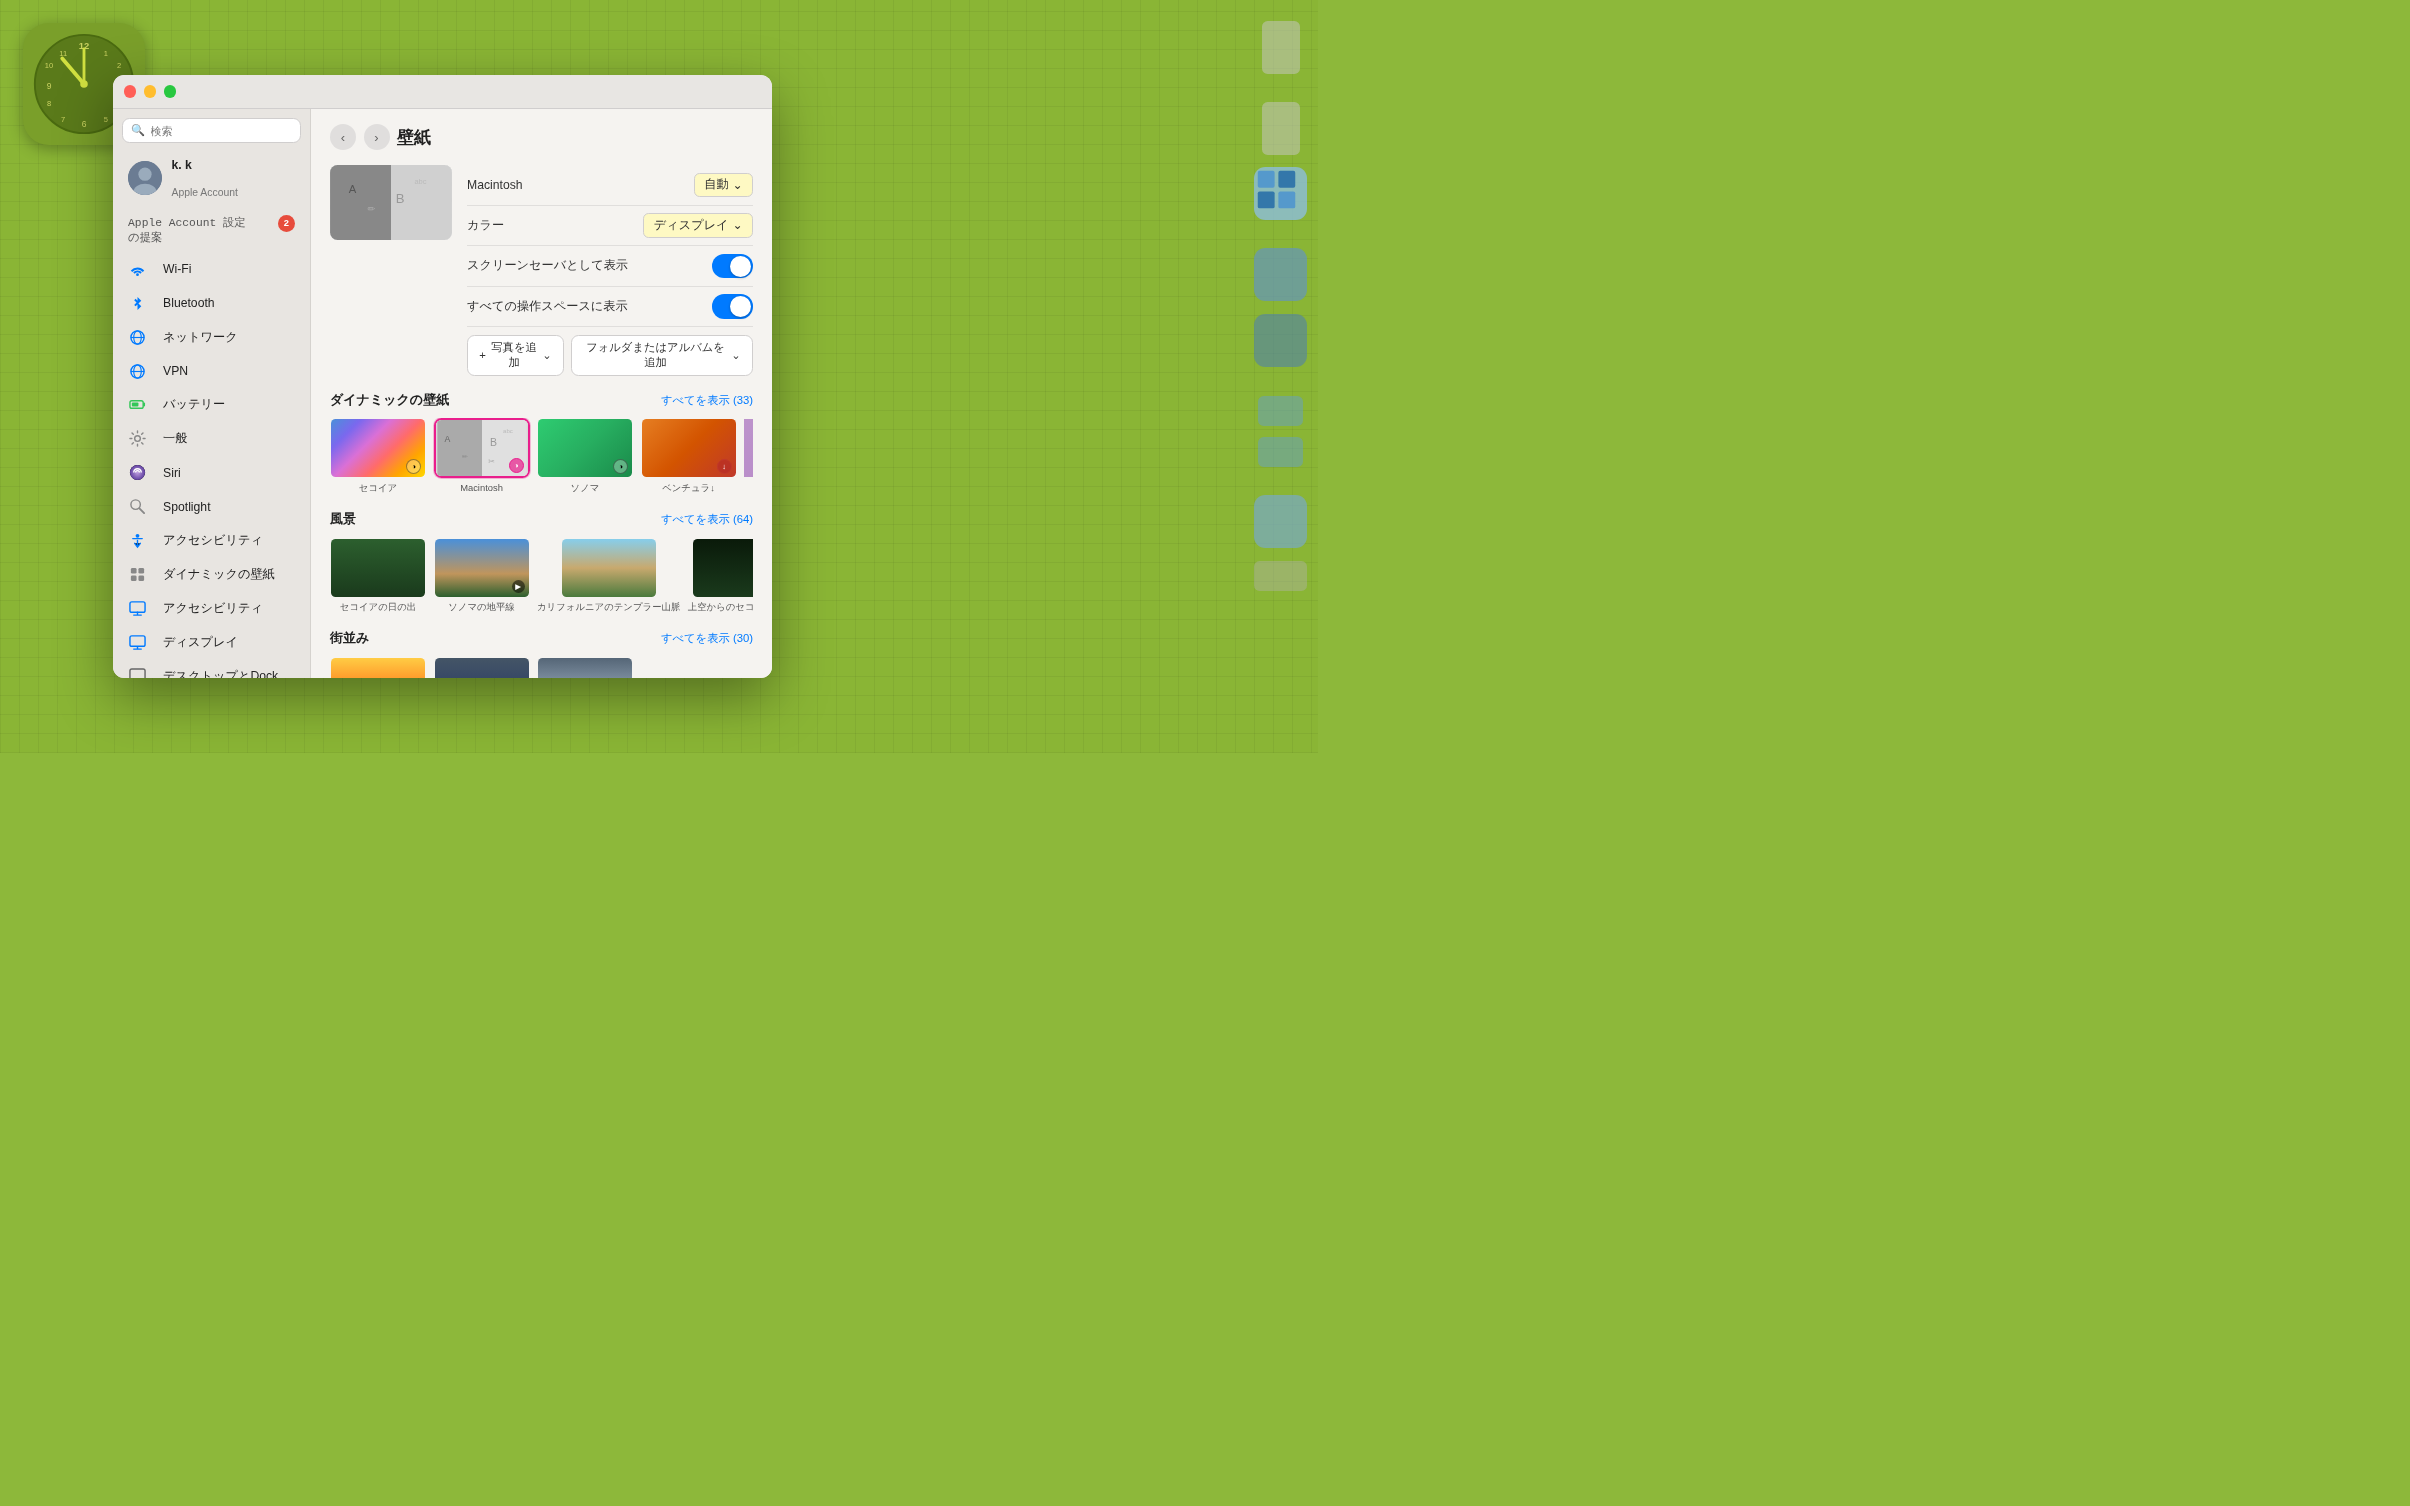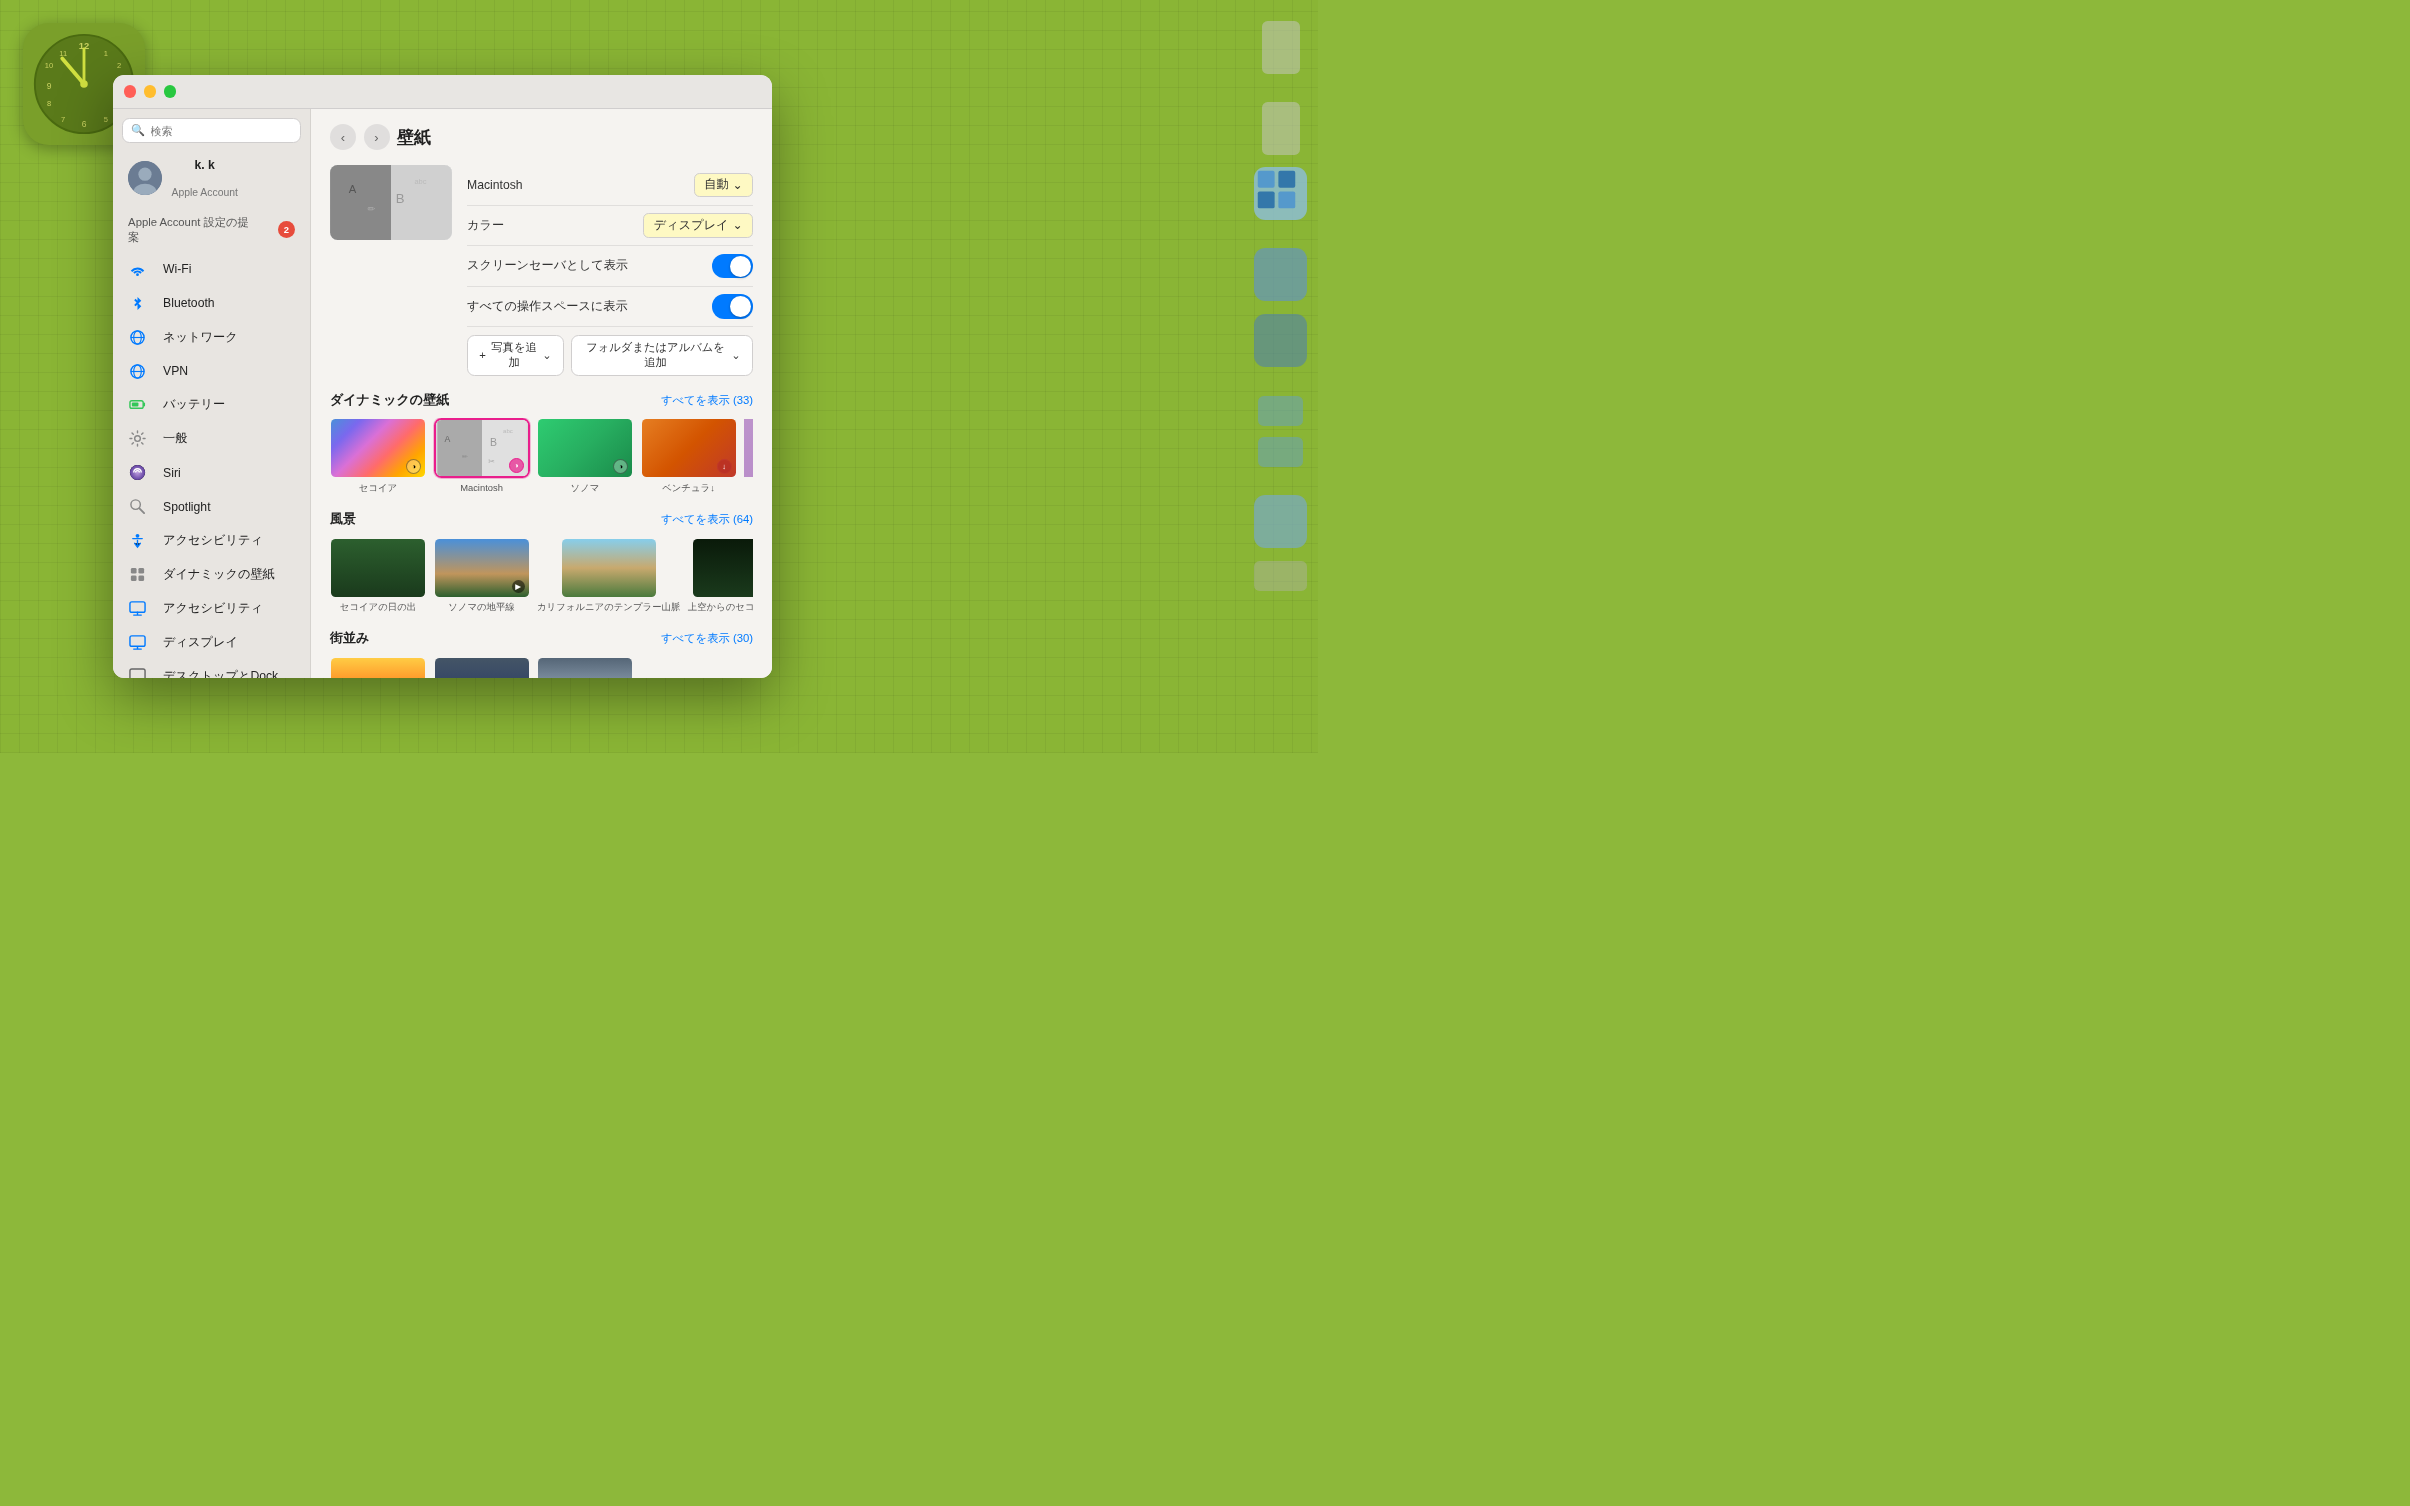--- a/index.html
+++ b/index.html
@@ -156,44 +156,44 @@
       width: 100%;
     }
 
     .user-profile {
       display: flex;
       align-items: center;
       padding: 7.5px 11.3px;
       gap: 9.4px;
       margin: 1.9px 3.8px;
       border-radius: 7.5px;
-      text-align: center;
     }
     .avatar {
       width: 34px;
       height: 34px;
       border-radius: 50%;
       background: #6b7c93;
       display: flex;
       align-items: center;
       justify-content: center;
       color: white;
       font-size: 13px;
       font-weight: bold;
       overflow: hidden;
     }
     .user-name { font-size: 12.2px; font-weight: 600; color: #222; }
     .user-sub { font-size: 10.4px; color: #777; margin-top: 15px; }
 
     .suggestion-banner {
       display: flex;
-      align-items: center;
+      align-items: flex-start;
       padding: 5.6px 11.3px;
       gap: 25px;
       margin: 1.9px 3.8px;
+      font-family: Liberation Mono, monospace;
     }
     .suggestion-text { font-size: 11.3px; color: #555; flex: 1; }
     .badge {
       background: #e74c3c;
       color: white;
       border-radius: 50%;
       width: 17px;
       height: 17px;
       display: flex;
       align-items: center;

